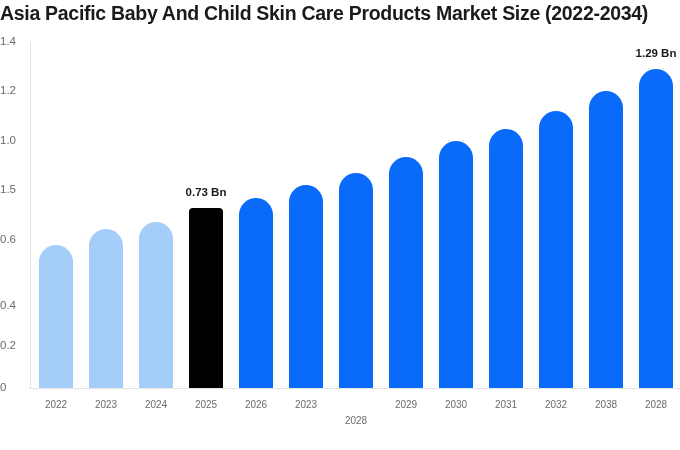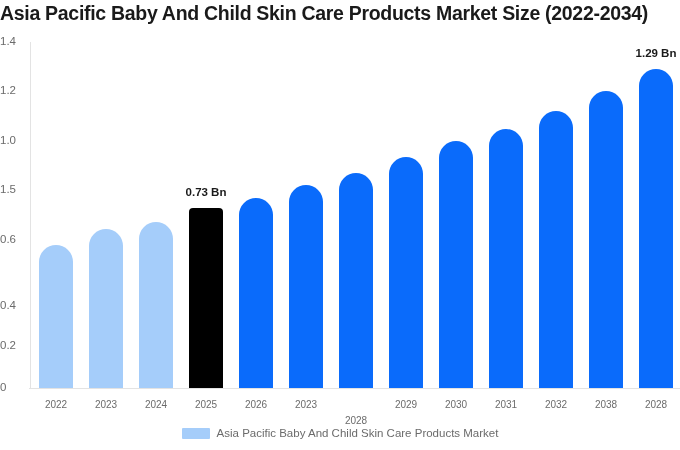--- a/index.html
+++ b/index.html
@@ -152,24 +152,20 @@
       <div class="bar" style="left: 259px; height: 202.657px; background: rgb(10, 107, 251);"></div>
       <div class="bar" style="left: 309px; height: 215.014px; background: rgb(10, 107, 251);"></div>
       <div class="bar" style="left: 359px; height: 231.079px; background: rgb(10, 107, 251);"></div>
       <div class="bar" style="left: 409px; height: 247.143px; background: rgb(10, 107, 251);"></div>
       <div class="bar" style="left: 459px; height: 259.5px; background: rgb(10, 107, 251);"></div>
       <div class="bar" style="left: 509px; height: 276.8px; background: rgb(10, 107, 251);"></div>
       <div class="bar" style="left: 559px; height: 296.571px; background: rgb(10, 107, 251);"></div>
       <div class="bar" style="left: 609px; height: 318.814px; background: rgb(10, 107, 251);"></div>
     </div>
 
-  <div id="legend">
-    <span id="legend-swatch" style="background: rgb(165, 205, 250);"></span>
-    <span id="legend-label">Asia Pacific Baby And Child Skin Care Products Market</span>
-  </div>
 
 <div class="x-tick-label" style="left: 56px;">2022</div>
     <div class="x-tick-label" style="left: 106px;">2023</div>
     <div class="x-tick-label" style="left: 156px;">2024</div>
     <div class="bar-value-label" style="left: 206px; top: 186.586px;">0.73 Bn</div>
     <div class="x-tick-label" style="left: 206px; text-align: center;">2025</div>
     <div class="x-tick-label" style="left: 256px;">2026</div>
     <div class="x-tick-label" style="left: 306px;">2023</div>
     <div class="x-tick-label" style="left: 356px; margin-top: 16px;">2028</div>
     <div class="x-tick-label" style="left: 406px;">2029</div>

